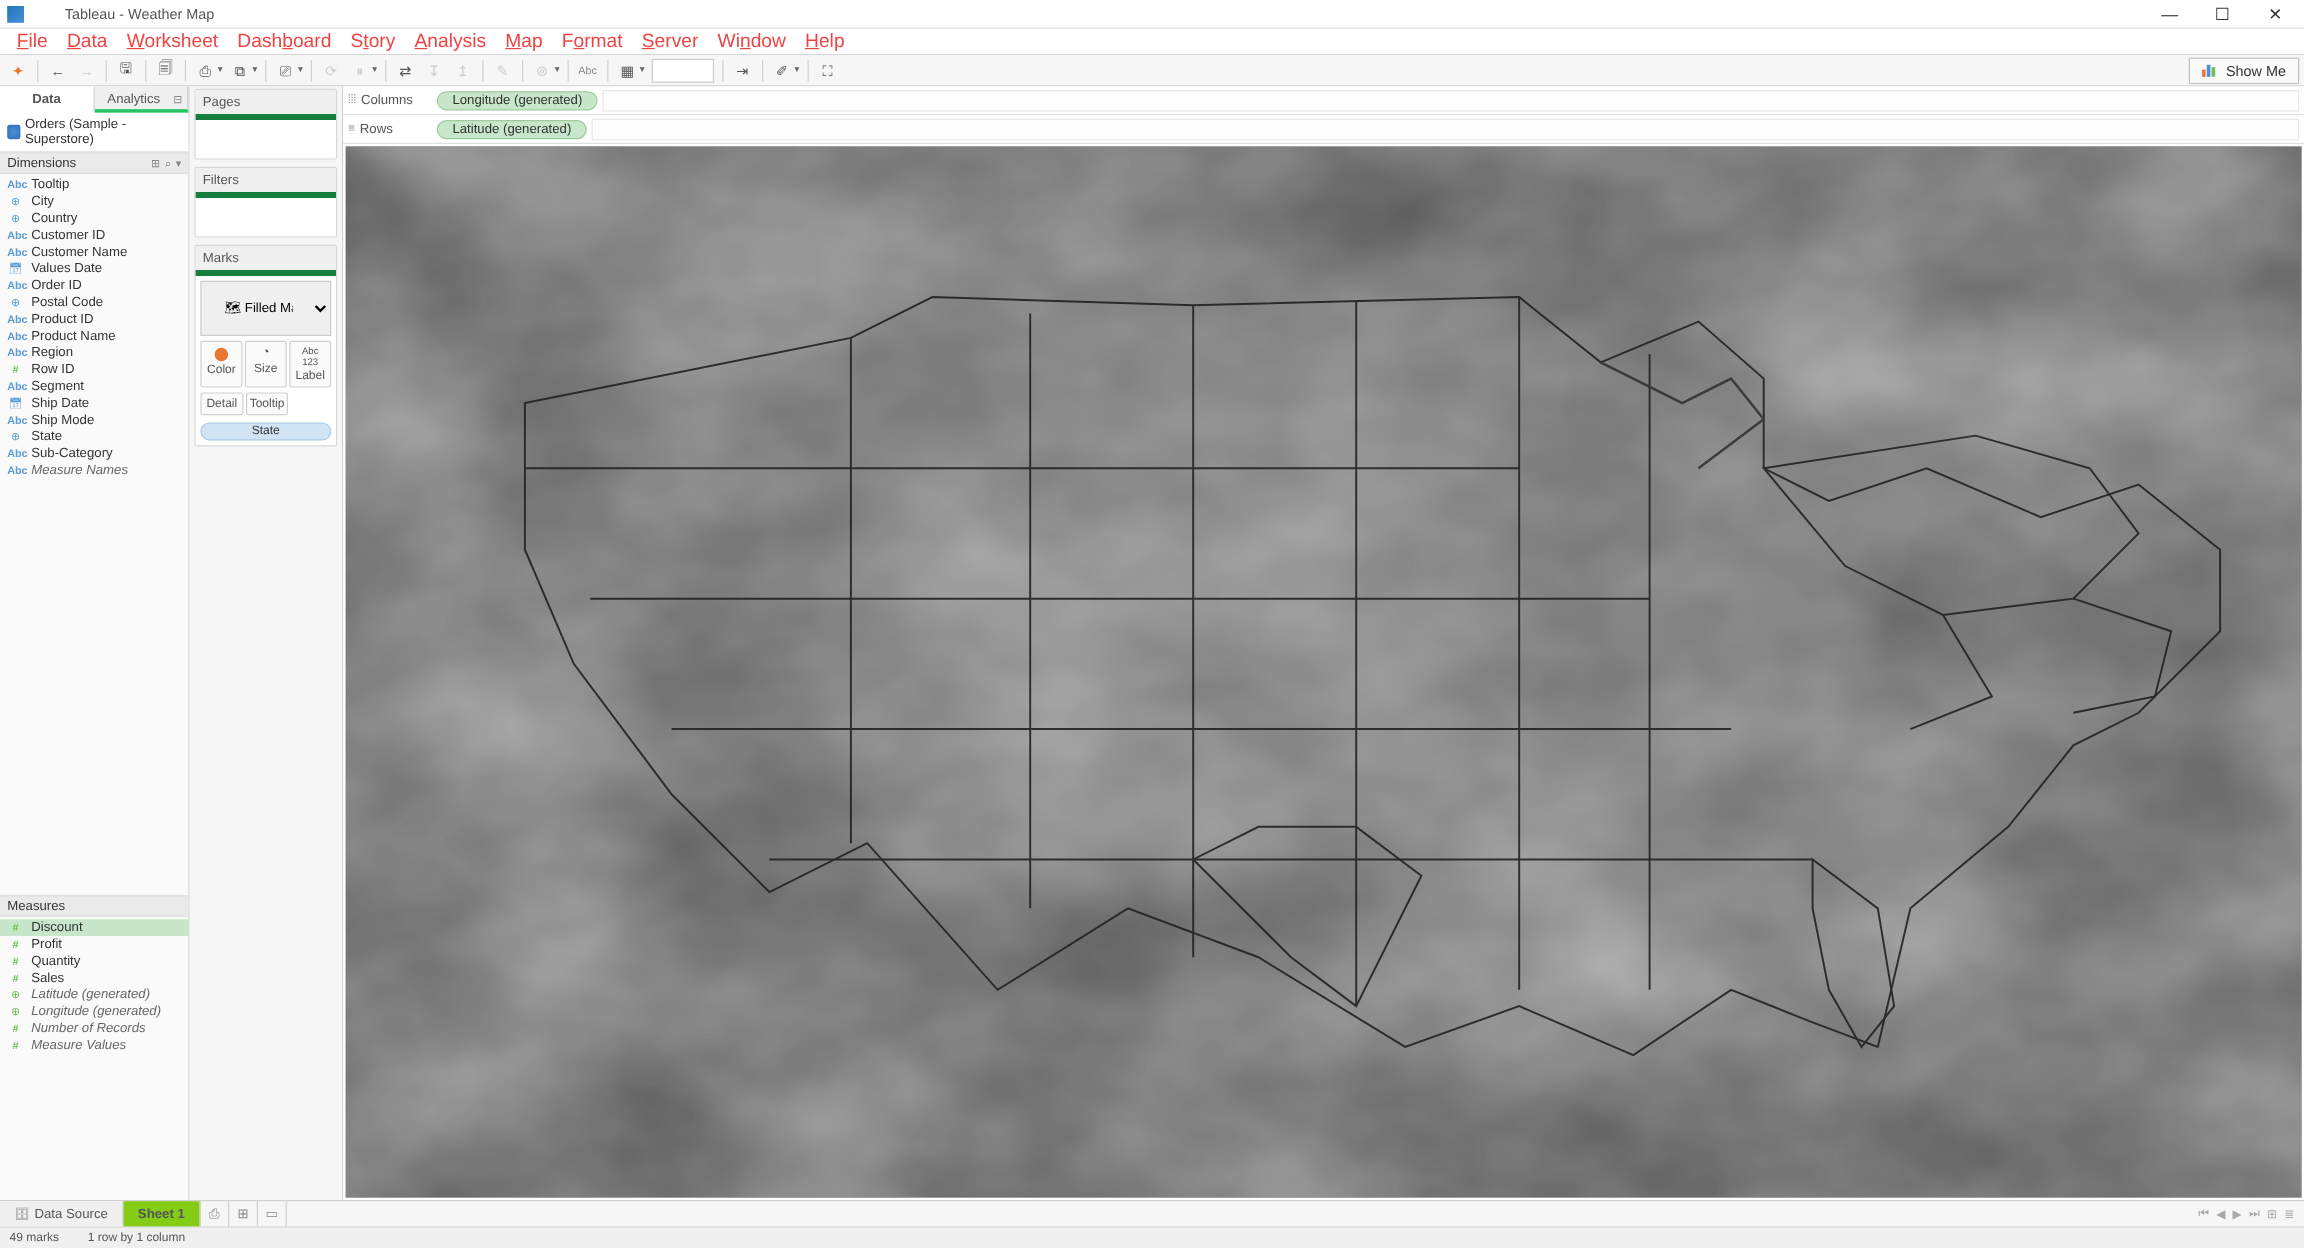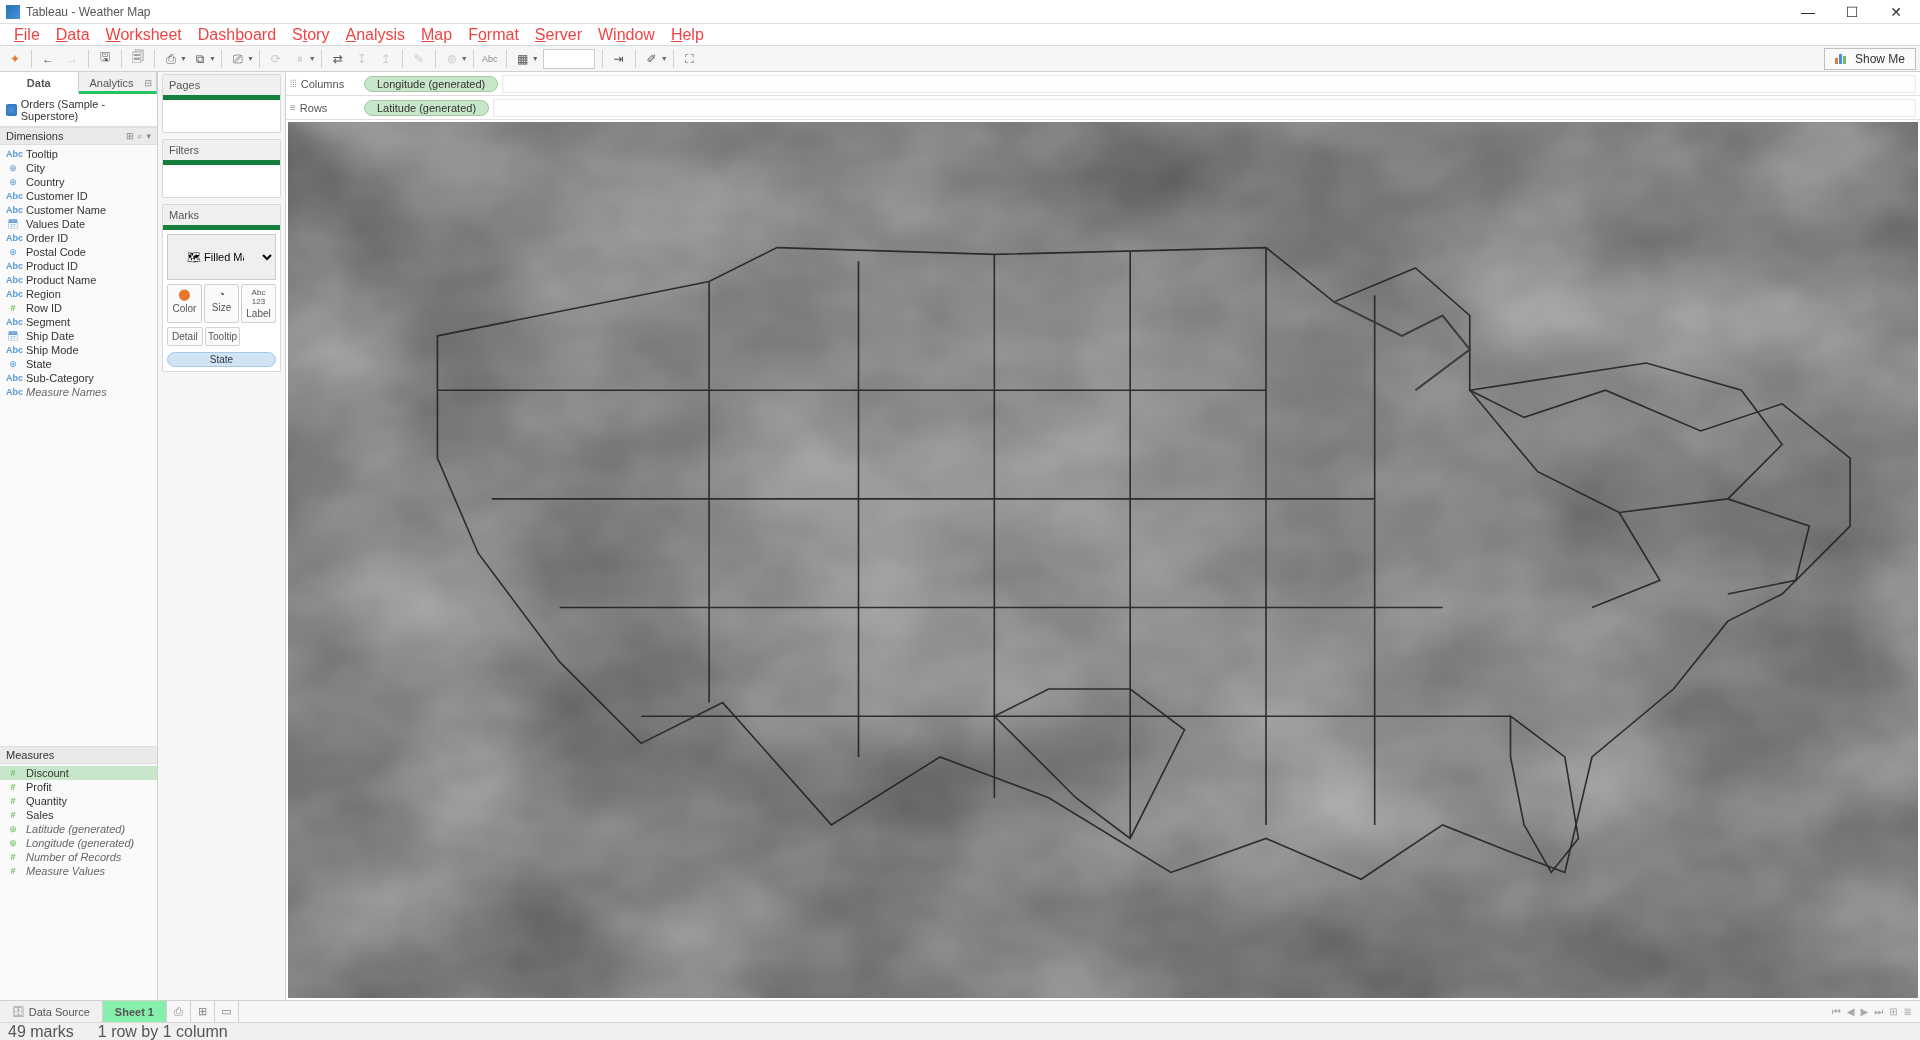--- a/index.html
+++ b/index.html
@@ -1,18 +1,18 @@
 <!DOCTYPE html>
 <html><head>
 <meta charset="utf-8">
 <style>
 * { box-sizing: border-box; margin: 0; padding: 0; font-family: "Segoe UI", Tahoma, sans-serif; }
 body { background: #f0f0f0; font-size: 11px; color: #333; overflow: hidden; width: 1920px; height: 1040px; }
 
-.titlebar { height: 24px; background: #fff; display: flex; align-items: center; padding: 0 6px; border-bottom: 1px solid #e0e0e0; }
+.titlebar { height: 24px; background: #fff; display: flex; align-items: center; padding: 0 6px; border-bottom: 1px solid #e0e0e0; gap: 28px; }
 .titlebar .app-icon { width: 14px; height: 14px; background: linear-gradient(135deg,#1f77b4,#4a90d9); margin-right: 6px; }
 .titlebar .title { font-size: 12px; color: #555; }
 .titlebar .win-controls { margin-left: auto; display: flex; gap: 24px; padding-right: 8px; }
 .titlebar .win-controls span { font-size: 14px; color: #333; cursor: default; width: 20px; text-align: center; }
 
 .menubar { height: 22px; background: #fff; display: flex; align-items: center; padding: 0 6px; border-bottom: 1px solid #d8d8d8; gap: 0; }
 .menubar .menu-item { padding: 2px 8px; font-size: 16px; color: #ef4444; cursor: default; }
 .menubar .menu-item u { text-decoration: underline; }
 
 .toolbar { height: 26px; background: #f6f6f6; border-bottom: 1px solid #d0d0d0; display: flex; align-items: center; padding: 0 4px; gap: 2px; }
@@ -72,28 +72,28 @@
 .shelf-pill { background: #c8e6c9; border: 1px solid #9ccc9c; border-radius: 10px; padding: 1px 12px; font-size: 11px; color: #333; }
 .shelf-track { flex: 1; height: 18px; border: 1px solid #e8e8e8; background: #fdfdfd; }
 .shelf .shelf-content { display: flex; align-items: center; gap: 4px; flex: 1; }
 
 .mapviz { flex: 1; position: relative; margin: 2px; background: #888; overflow: hidden; }
 .mapviz svg { width: 100%; height: 100%; display: block; }
 
 
 .sheetbar { height: 22px; background: #f6f6f6; border-top: 1px solid #d0d0d0; display: flex; align-items: stretch; }
 .sheet-tab { padding: 0 12px; border-right: 1px solid #d0d0d0; display: flex; align-items: center; font-size: 11px; background: #f0f0f0; color: #555; gap: 4px; }
-.sheet-tab.active { background: #86efac; font-weight: 600; }
+.sheet-tab.active { background: #84cc16; font-weight: 600; }
 .sheet-tab .ticon { font-size: 10px; color: #888; }
 .sheet-btns { display: flex; }
 .sheet-btn { width: 24px; display: flex; align-items: center; justify-content: center; border-right: 1px solid #d0d0d0; color: #888; font-size: 11px; }
 .nav-right { margin-left: auto; display: flex; align-items: center; gap: 6px; padding: 0 8px; color: #aaa; font-size: 10px; }
 .nav-right span { cursor: default; }
 
-.statusbar { height: 18px; background: #f0f0f0; border-top: 1px solid #d8d8d8; display: flex; align-items: center; padding: 0 8px; font-size: 16px; color: #555; gap: 24px; }
+.statusbar { height: 18px; background: #f0f0f0; border-top: 1px solid #d8d8d8; display: flex; align-items: center; padding: 0 8px; font-size: 10px; color: #555; gap: 24px; }
 </style>
 </head>
 <body>
 
 <div class="titlebar">
   <div class="app-icon"></div>
   <div class="title">
     <span>Tableau</span> - <span>Weather Map</span>
   </div>
   <div class="win-controls">

